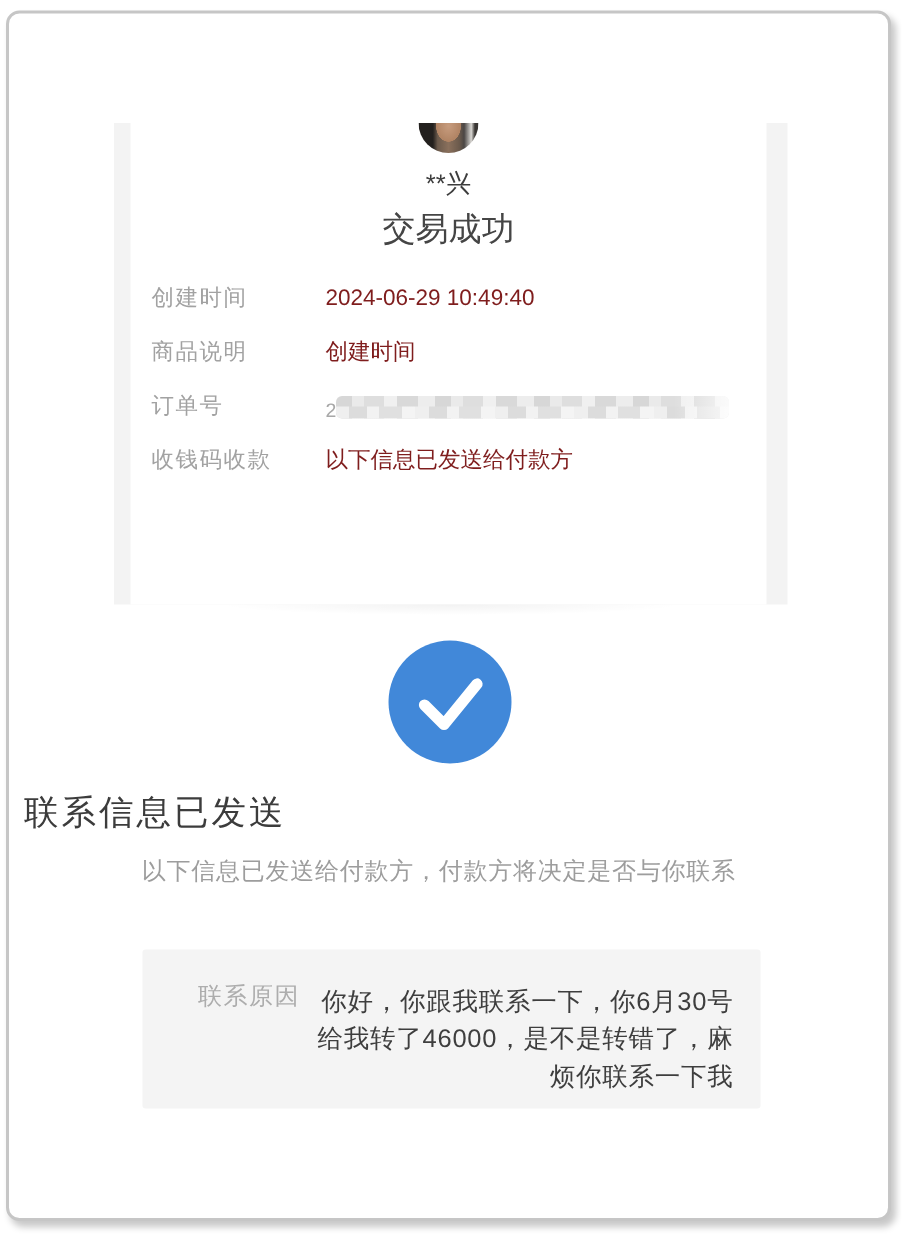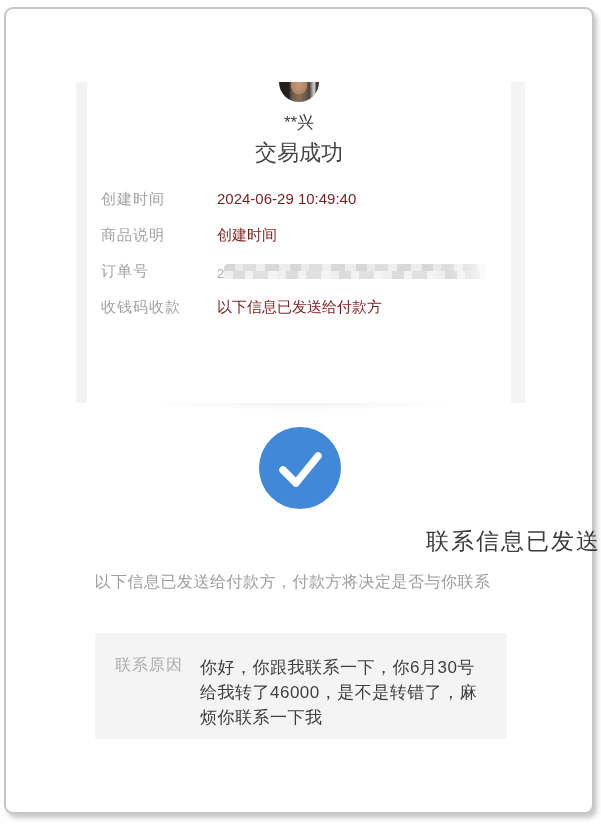--- a/index.html
+++ b/index.html
@@ -158,24 +158,24 @@
     width: 82px;
     height: 82px;
     border-radius: 50%;
     background: #4188d9;
     display: flex;
     align-items: center;
     justify-content: center;
   }
   .sent-title {
     position: absolute;
-    left: 4px;
+    left: 16px;
     right: 0;
     top: 528px;
-    text-align: right;
+    text-align: left;
     font-size: 23px;
     line-height: 26px;
     color: #3c3c3c;
     letter-spacing: 2px;
   }
   .sent-subtitle {
     position: absolute;
     left: 0;
     right: 16px;
     top: 572px;
@@ -191,20 +191,21 @@
     position: absolute;
     left: 95px;
     top: 633px;
     width: 412px;
     height: 106px;
     box-sizing: border-box;
     background: #f4f4f4;
     border-radius: 2px;
     display: flex;
     padding: 22px 18px 0 20px;
+    text-align: right;
   }
   .reason-label {
     flex: none;
     width: 85px;
     font-size: 16px;
     line-height: 20px;
     color: #adadad;
     letter-spacing: 1px;
   }
   .reason-text {

